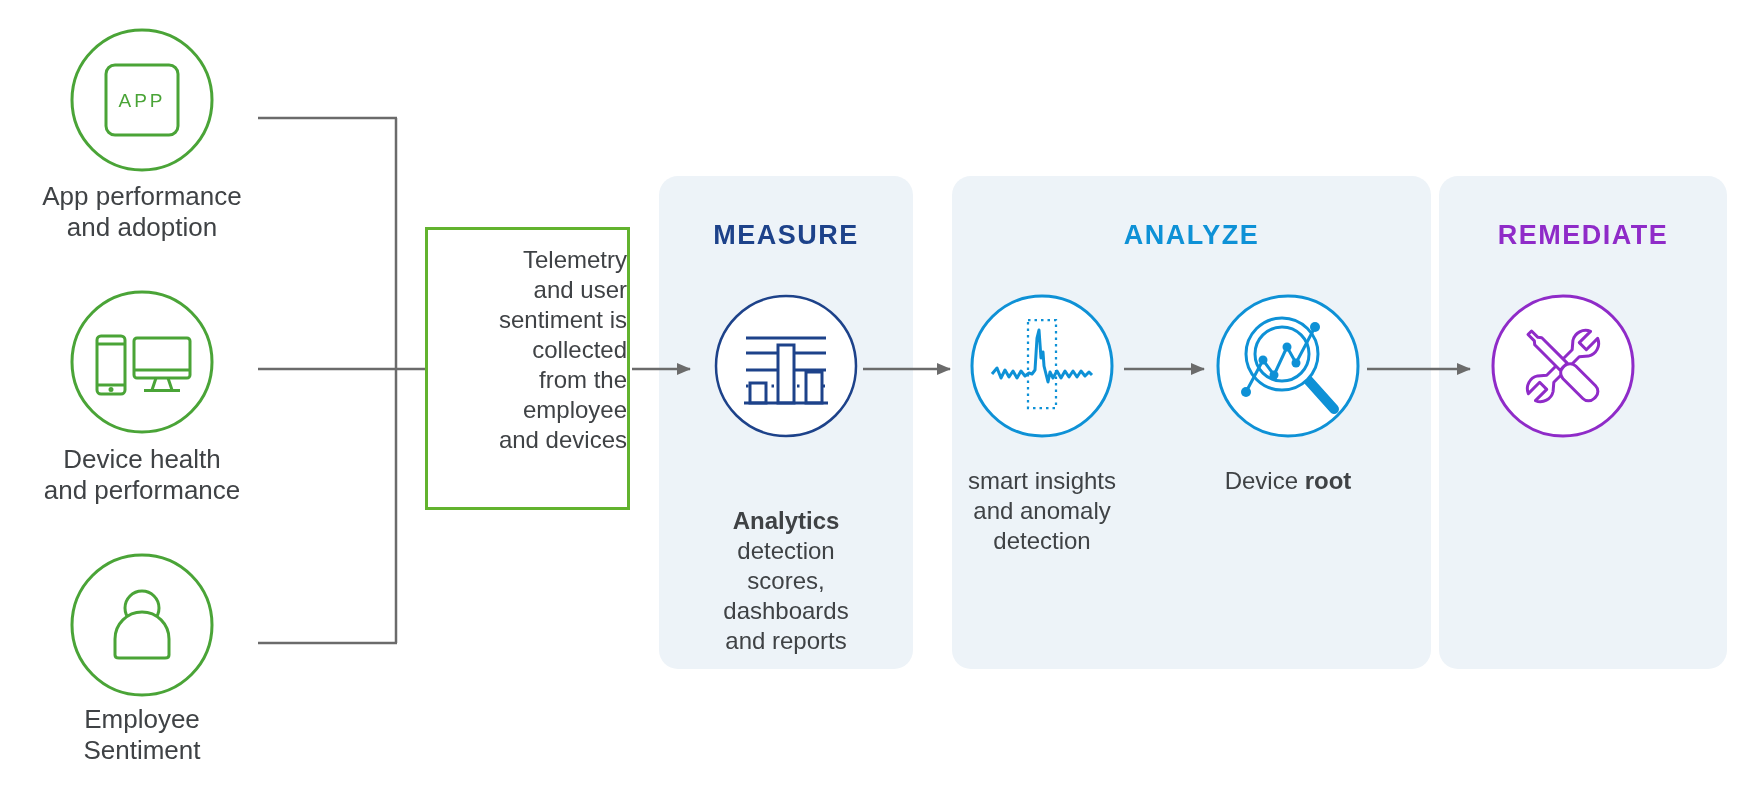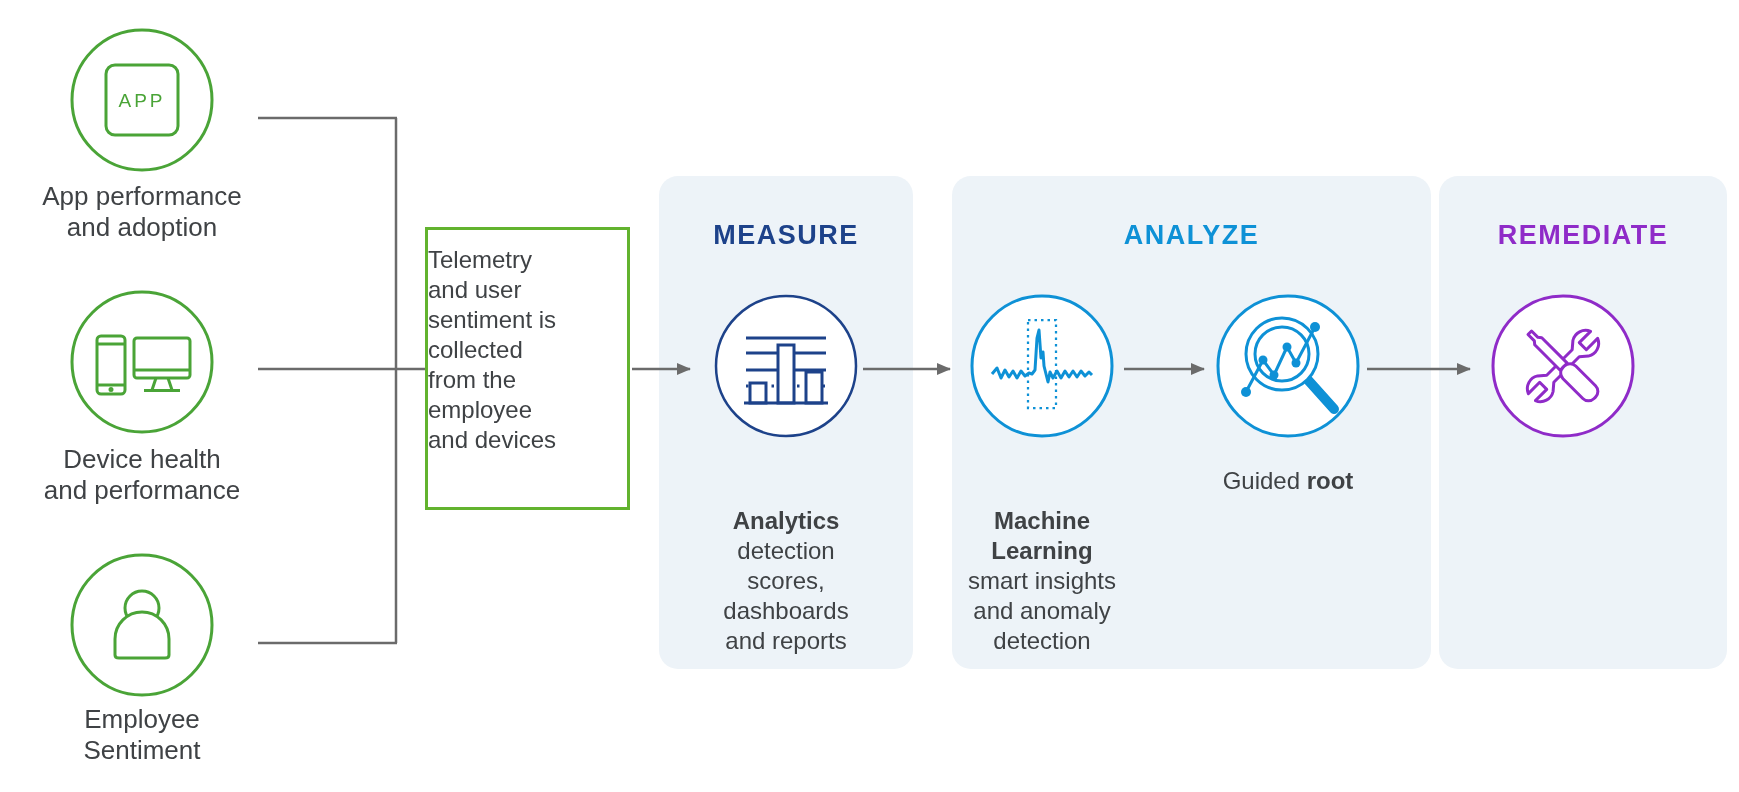--- a/index.html
+++ b/index.html
@@ -26,21 +26,21 @@
     position:absolute;width:300px;text-align:center;
     font-size:26px;line-height:31px;color:#3F4245;
   }
   .step-text{
     position:absolute;top:466px;width:240px;text-align:center;
     font-size:24px;line-height:30px;color:#3F4245;
   }
   .collector{
     position:absolute;left:425px;top:227px;width:205px;height:283px;
     border:3px solid #62B32E;box-sizing:border-box;background:#ffffff;
-    text-align:left;font-size:24px;line-height:30px;color:#3F4245;
+    text-align:right;font-size:24px;line-height:30px;color:#3F4245;
     padding-top:15px;
   }
 </style>
 </head>
 <body>
 
 <div class="canvas">
 
   <div class="panel panel-measure">
     <div class="stage-title t-measure">MEASURE</div>
@@ -134,22 +134,20 @@
 dashboards
 and reports</div>
   </div>
 
   <svg class="icon-svg" style="left:962px;top:286px;" width="160" height="160" viewBox="-80 -80 160 160">
     <circle r="70" fill="#ffffff" stroke="#0E91D6" stroke-width="3"></circle>
     <polyline fill="none" stroke="#0E91D6" stroke-width="3" stroke-linejoin="round" points="-50,8 -45,2 -41,12 -37,4 -33,11 -29,5 -25,12 -21,5 -17,10 -13,7 -10,8 -7,4 -5,-28 -3,-36 -1,-8 1,-14 2,0 4,8 6,16 8,6 11,12 15,5 19,12 23,5 27,11 31,5 35,11 39,5 43,10 47,6 50,9"></polyline>
     <rect x="-14" y="-46" width="28" height="88" fill="none" stroke="#0E91D6" stroke-width="2.25" stroke-dasharray="2.5 4"></rect>
   </svg>
   <div class="step-text" style="left:922px;">
-    <div class="b pre">Machine
-Learning</div>
     <div class="pre">smart insights
 and anomaly
 detection</div>
   </div>
 
   <svg class="icon-svg" style="left:1208px;top:286px;" width="160" height="160" viewBox="-80 -80 160 160">
     <circle r="70" fill="#ffffff" stroke="#0E91D6" stroke-width="3"></circle>
     <line x1="20" y1="14" x2="46" y2="43" stroke="#0E91D6" stroke-width="10" stroke-linecap="round"></line>
     <circle cx="-6" cy="-12" r="36" fill="#ffffff" stroke="#0E91D6" stroke-width="3"></circle>
     <circle cx="-6" cy="-12" r="27" fill="none" stroke="#0E91D6" stroke-width="3"></circle>
@@ -157,21 +155,21 @@
     <g fill="#0E91D6" stroke="none">
       <circle cx="-42" cy="26" r="5"></circle>
       <circle cx="-25" cy="-6" r="4.5"></circle>
       <circle cx="-14" cy="9" r="4.5"></circle>
       <circle cx="-1" cy="-19" r="4.5"></circle>
       <circle cx="8" cy="-3" r="4.5"></circle>
       <circle cx="27" cy="-39" r="5"></circle>
     </g>
   </svg>
   <div class="step-text" style="left:1168px;">
-    <div><span>Guided </span><span class="b">root</span></div>
+    <div><span>Device </span><span class="b">root</span></div>
   </div>
 
   <svg class="icon-svg" style="left:1483px;top:286px;" width="160" height="160" viewBox="-80 -80 160 160">
     <circle r="70" fill="#ffffff" stroke="#8F2BC8" stroke-width="3"></circle>
     <path transform="rotate(45)" fill="#ffffff" stroke="#8F2BC8" stroke-width="3" stroke-linejoin="round" d="M 5,-44 A 13 13 0 0 1 11,-25 L 5,-18 L 5,18 L 11,25 A 13 13 0 0 1 5,44 L 5,28 L -5,28 L -5,44 A 13 13 0 0 1 -11,25 L -5,18 L -5,-18 L -11,-25 A 13 13 0 0 1 -5,-44 L -5,-28 L 5,-28 Z"></path>
     <g transform="rotate(-45)" fill="#ffffff" stroke="#8F2BC8" stroke-width="3" stroke-linejoin="round">
       <path d="M -2.5,-47 L 2.5,-47 L 2.5,-38 L 5,-35 L 5,1 L -5,1 L -5,-35 L -2.5,-38 Z"></path>
       <rect x="-9" y="1" width="18" height="44" rx="8"></rect>
     </g>
   </svg>

